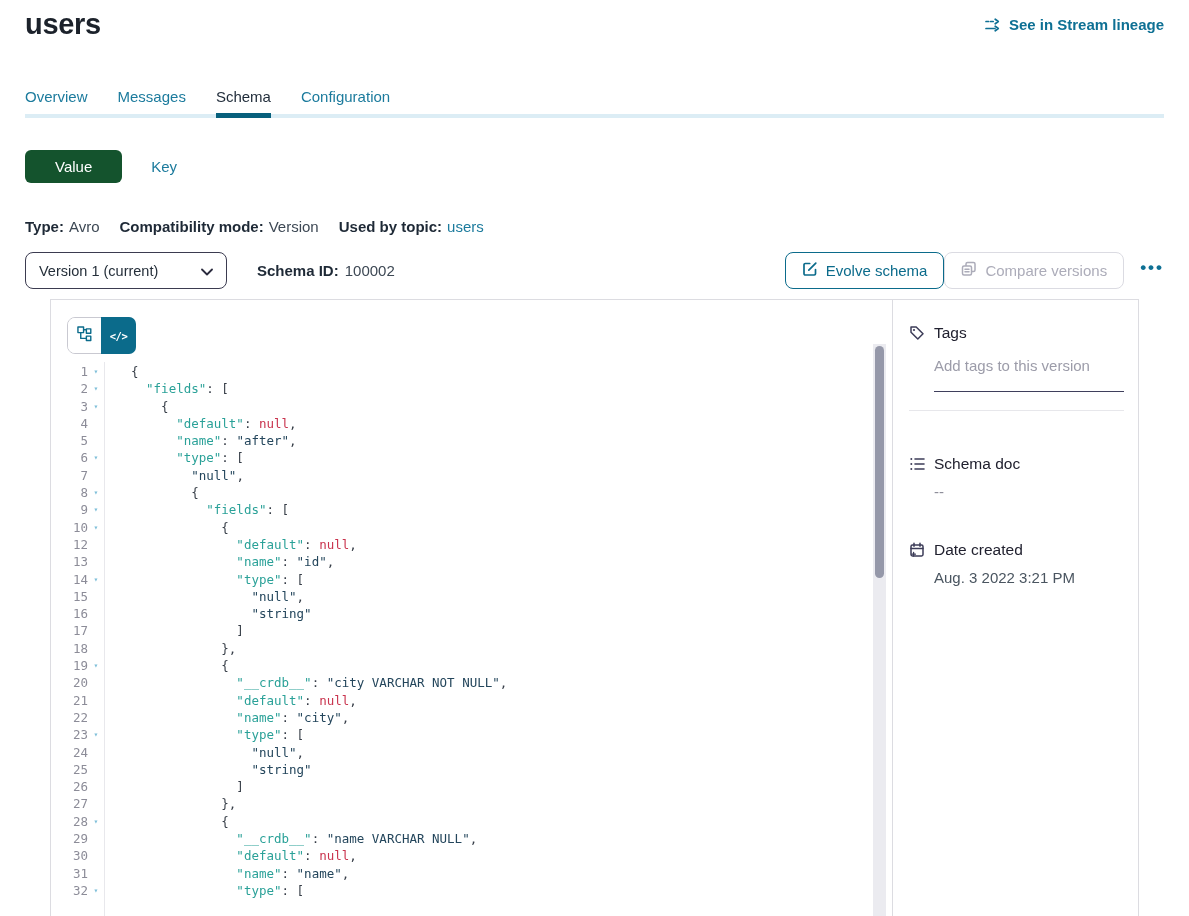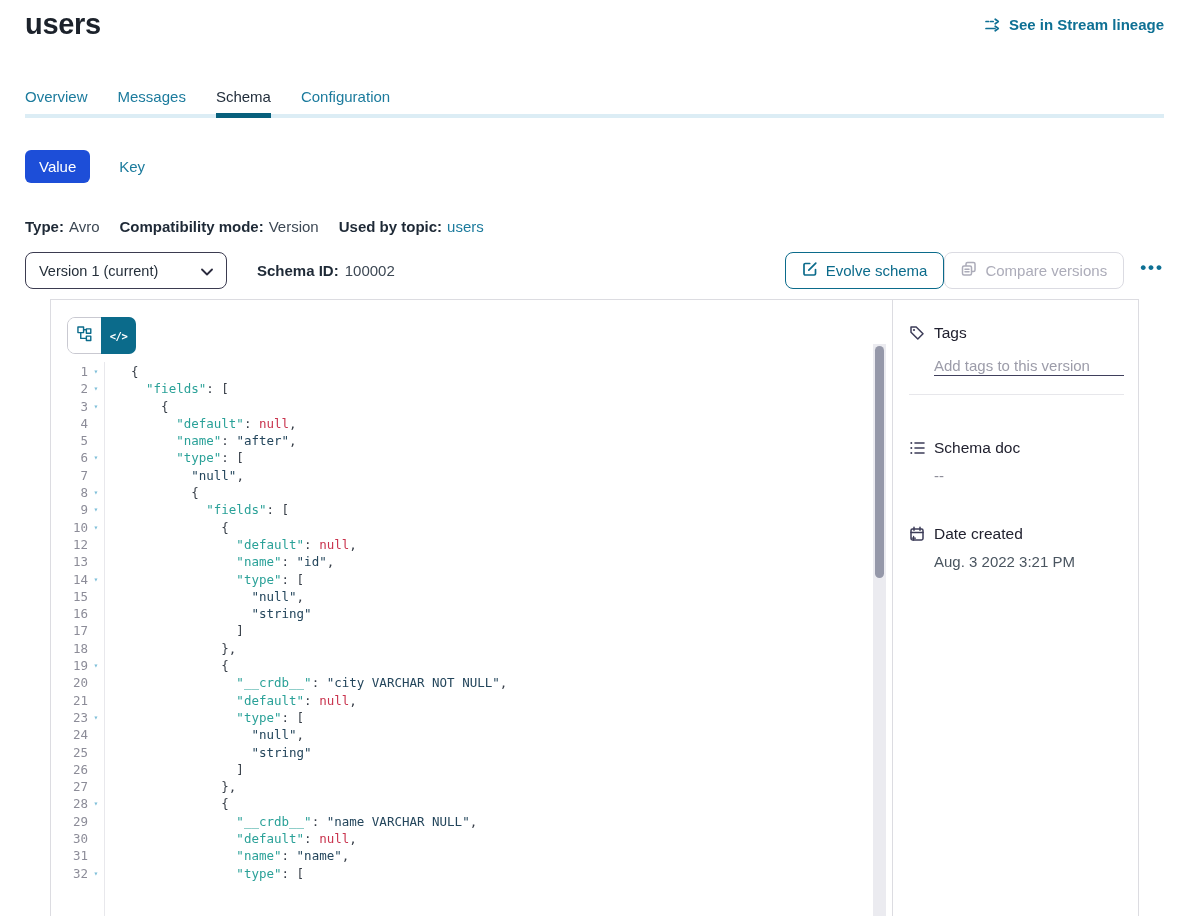--- a/index.html
+++ b/index.html
@@ -18,21 +18,21 @@
 
   
   .tabs { display:flex; gap:30px; margin-top:47px; }
   .tab { font-size:15px; color:#1C7B9D; cursor:pointer; position:relative; padding-bottom:0; }
   .tab.active { color:#1E2A38; font-weight:500; }
   .tab.active::after { content:""; position:absolute; left:0; right:0; bottom:-13px; height:5px; background:#07607C; z-index:2; }
   .tabs-bar { height:4px; background:#DCEDF5; margin-top:9px; }
 
   
   .vk-row { display:flex; align-items:center; margin-top:32px; }
-  .vk-value { background:#1d4ed8; color:#ffffff; font-size:15px; padding:8px 14px; border:none; border-radius:6px; cursor:pointer; font-family:inherit; }
+  .vk-value { background:#14532d; color:#ffffff; font-size:15px; padding:8px 30px; border:none; border-radius:6px; cursor:pointer; font-family:inherit; }
   .vk-key { color:#1C7B9D; font-size:15px; margin-left:29px; cursor:pointer; }
 
   
   .meta-row { display:flex; gap:20px; margin-top:35px; font-size:15px; }
   .meta-item { display:flex; gap:5px; }
   .meta-label { font-weight:700; color:#1E2936; }
   .meta-value { color:#3D4854; }
   .meta-link { color:#1C7B9D; cursor:pointer; }
 
   
@@ -62,21 +62,21 @@
   .tok-k { color:#2AA198; }
   .tok-s { color:#24465C; }
   .tok-a { color:#C9344E; }
   .sb-track { position:absolute; right:6px; top:44px; bottom:0; width:13px; background:#EBEBF0; }
   .sb-thumb { position:absolute; right:8px; top:46px; width:9px; height:232px; background:#9598A9; border-radius:5px; }
 
   
   .sidebar { flex:1; border-left:1px solid #DCDCE1; padding:24px 14px 0 16px; }
   .side-head { display:flex; align-items:center; gap:9px; font-size:15.5px; font-weight:400; color:#21212F; }
   .side-head svg { display:block; color:#3C3C58; flex:none; }
-  .tags-input-wrap { margin:15px 0 0 25px; width:190px; border-bottom:1px solid #3F3F5C; padding-bottom:0; }
+  .tags-input-wrap { margin:15px 0 0 25px; width:190px; border-bottom:1px solid #3F3F5C; padding-bottom:16px; }
   .tags-input { border:none; outline:none; width:100%; font-size:15px; font-family:inherit; color:#2E3A44; background:transparent; }
   .tags-input::placeholder { color:#9C9CA9; }
   .side-divider { height:1px; background:#E7E7EB; margin-top:18px; }
   .side-section-2 { margin-top:44px; }
   .side-section-3 { margin-top:41px; }
   .side-value { margin:10px 0 0 25px; font-size:15px; color:#4A5560; }
   .side-value.dim { color:#8E8E9A; }
 </style>
 </head>
 <body>
@@ -195,20 +195,21 @@
           <div class="code-line"><span class="ln">12</span><span class="fold"></span><span class="code"><span class="tok-p">              </span><span class="tok-k">"default"</span><span class="tok-p">: </span><span class="tok-a">null</span><span class="tok-p">,</span></span></div>
           <div class="code-line"><span class="ln">13</span><span class="fold"></span><span class="code"><span class="tok-p">              </span><span class="tok-k">"name"</span><span class="tok-p">: </span><span class="tok-s">"id"</span><span class="tok-p">,</span></span></div>
           <div class="code-line"><span class="ln">14</span><span class="fold">▾</span><span class="code"><span class="tok-p">              </span><span class="tok-k">"type"</span><span class="tok-p">: [</span></span></div>
           <div class="code-line"><span class="ln">15</span><span class="fold"></span><span class="code"><span class="tok-p">                </span><span class="tok-s">"null"</span><span class="tok-p">,</span></span></div>
           <div class="code-line"><span class="ln">16</span><span class="fold"></span><span class="code"><span class="tok-p">                </span><span class="tok-s">"string"</span></span></div>
           <div class="code-line"><span class="ln">17</span><span class="fold"></span><span class="code"><span class="tok-p">              ]</span></span></div>
           <div class="code-line"><span class="ln">18</span><span class="fold"></span><span class="code"><span class="tok-p">            },</span></span></div>
           <div class="code-line"><span class="ln">19</span><span class="fold">▾</span><span class="code"><span class="tok-p">            {</span></span></div>
           <div class="code-line"><span class="ln">20</span><span class="fold"></span><span class="code"><span class="tok-p">              </span><span class="tok-k">"__crdb__"</span><span class="tok-p">: </span><span class="tok-s">"city VARCHAR NOT NULL"</span><span class="tok-p">,</span></span></div>
           <div class="code-line"><span class="ln">21</span><span class="fold"></span><span class="code"><span class="tok-p">              </span><span class="tok-k">"default"</span><span class="tok-p">: </span><span class="tok-a">null</span><span class="tok-p">,</span></span></div>
+          <div class="code-line"><span class="ln">22</span><span class="fold"></span><span class="code"><span class="tok-p">              </span><span class="tok-k">"name"</span><span class="tok-p">: </span><span class="tok-s">"city"</span><span class="tok-p">,</span></span></div>
           <div class="code-line"><span class="ln">23</span><span class="fold">▾</span><span class="code"><span class="tok-p">              </span><span class="tok-k">"type"</span><span class="tok-p">: [</span></span></div>
           <div class="code-line"><span class="ln">24</span><span class="fold"></span><span class="code"><span class="tok-p">                </span><span class="tok-s">"null"</span><span class="tok-p">,</span></span></div>
           <div class="code-line"><span class="ln">25</span><span class="fold"></span><span class="code"><span class="tok-p">                </span><span class="tok-s">"string"</span></span></div>
           <div class="code-line"><span class="ln">26</span><span class="fold"></span><span class="code"><span class="tok-p">              ]</span></span></div>
           <div class="code-line"><span class="ln">27</span><span class="fold"></span><span class="code"><span class="tok-p">            },</span></span></div>
           <div class="code-line"><span class="ln">28</span><span class="fold">▾</span><span class="code"><span class="tok-p">            {</span></span></div>
           <div class="code-line"><span class="ln">29</span><span class="fold"></span><span class="code"><span class="tok-p">              </span><span class="tok-k">"__crdb__"</span><span class="tok-p">: </span><span class="tok-s">"name VARCHAR NULL"</span><span class="tok-p">,</span></span></div>
           <div class="code-line"><span class="ln">30</span><span class="fold"></span><span class="code"><span class="tok-p">              </span><span class="tok-k">"default"</span><span class="tok-p">: </span><span class="tok-a">null</span><span class="tok-p">,</span></span></div>
           <div class="code-line"><span class="ln">31</span><span class="fold"></span><span class="code"><span class="tok-p">              </span><span class="tok-k">"name"</span><span class="tok-p">: </span><span class="tok-s">"name"</span><span class="tok-p">,</span></span></div>
           <div class="code-line"><span class="ln">32</span><span class="fold">▾</span><span class="code"><span class="tok-p">              </span><span class="tok-k">"type"</span><span class="tok-p">: [</span></span></div>

